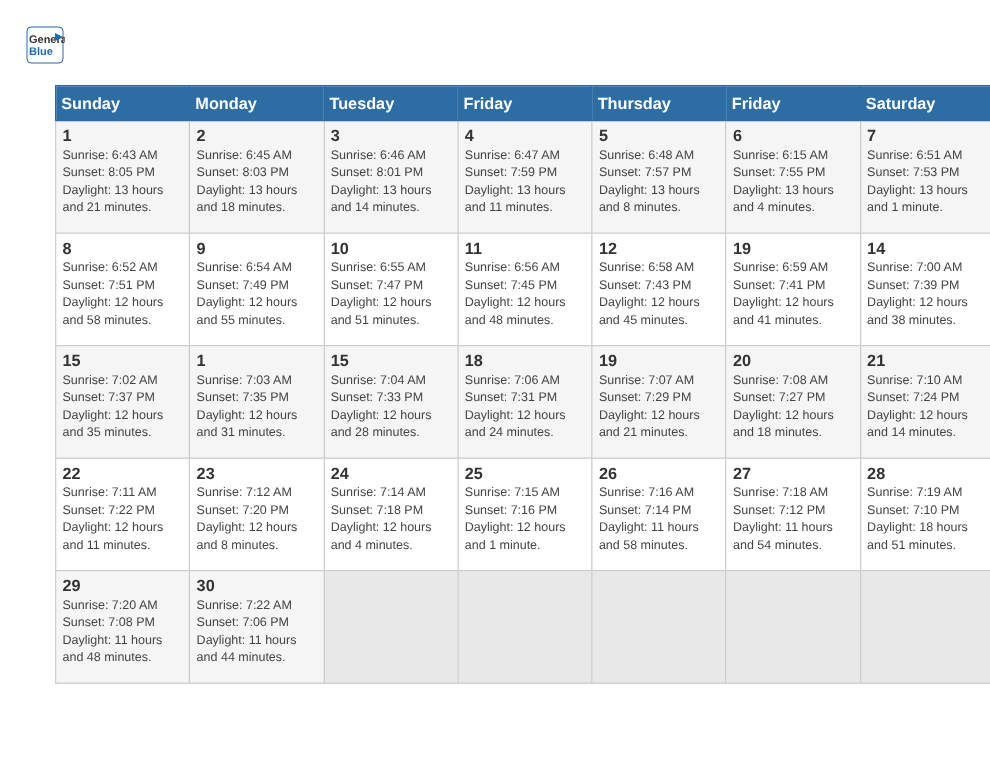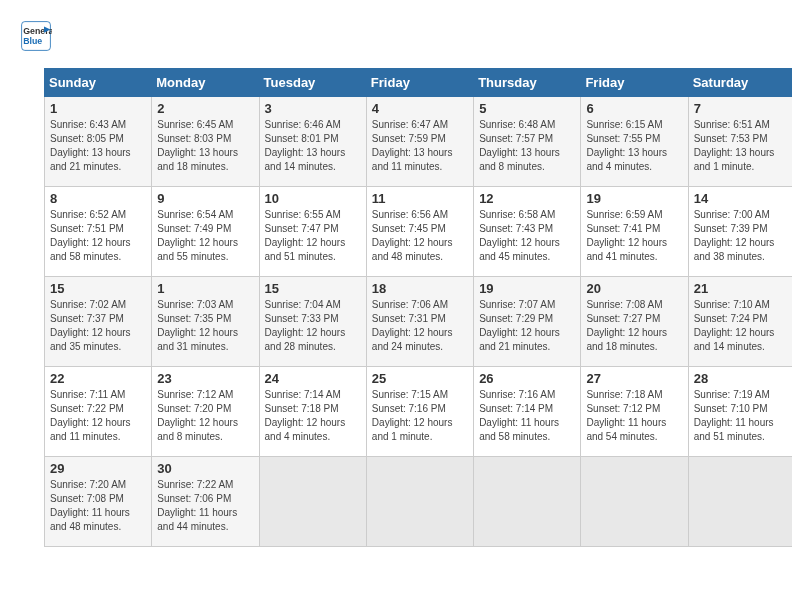--- a/index.html
+++ b/index.html
@@ -336,21 +336,21 @@
           <span>Sunrise: 7:18 AM</span><br>
           <span>Sunset: 7:12 PM</span><br>
           <span>Daylight: 11 hours and 54 minutes.</span>
         </div>
       </td>
         <td>
         <span class="day-num">28</span>
         <div class="day-info">
           <span>Sunrise: 7:19 AM</span><br>
           <span>Sunset: 7:10 PM</span><br>
-          <span>Daylight: 11 hours and 51 minutes.</span>
+          <span>Daylight: 18 hours and 51 minutes.</span>
         </div>
       </td>
       </tr>
       <tr>
         <td>
         <span class="day-num">29</span>
         <div class="day-info">
           <span>Sunrise: 7:20 AM</span><br>
           <span>Sunset: 7:08 PM</span><br>
           <span>Daylight: 11 hours and 48 minutes.</span>

